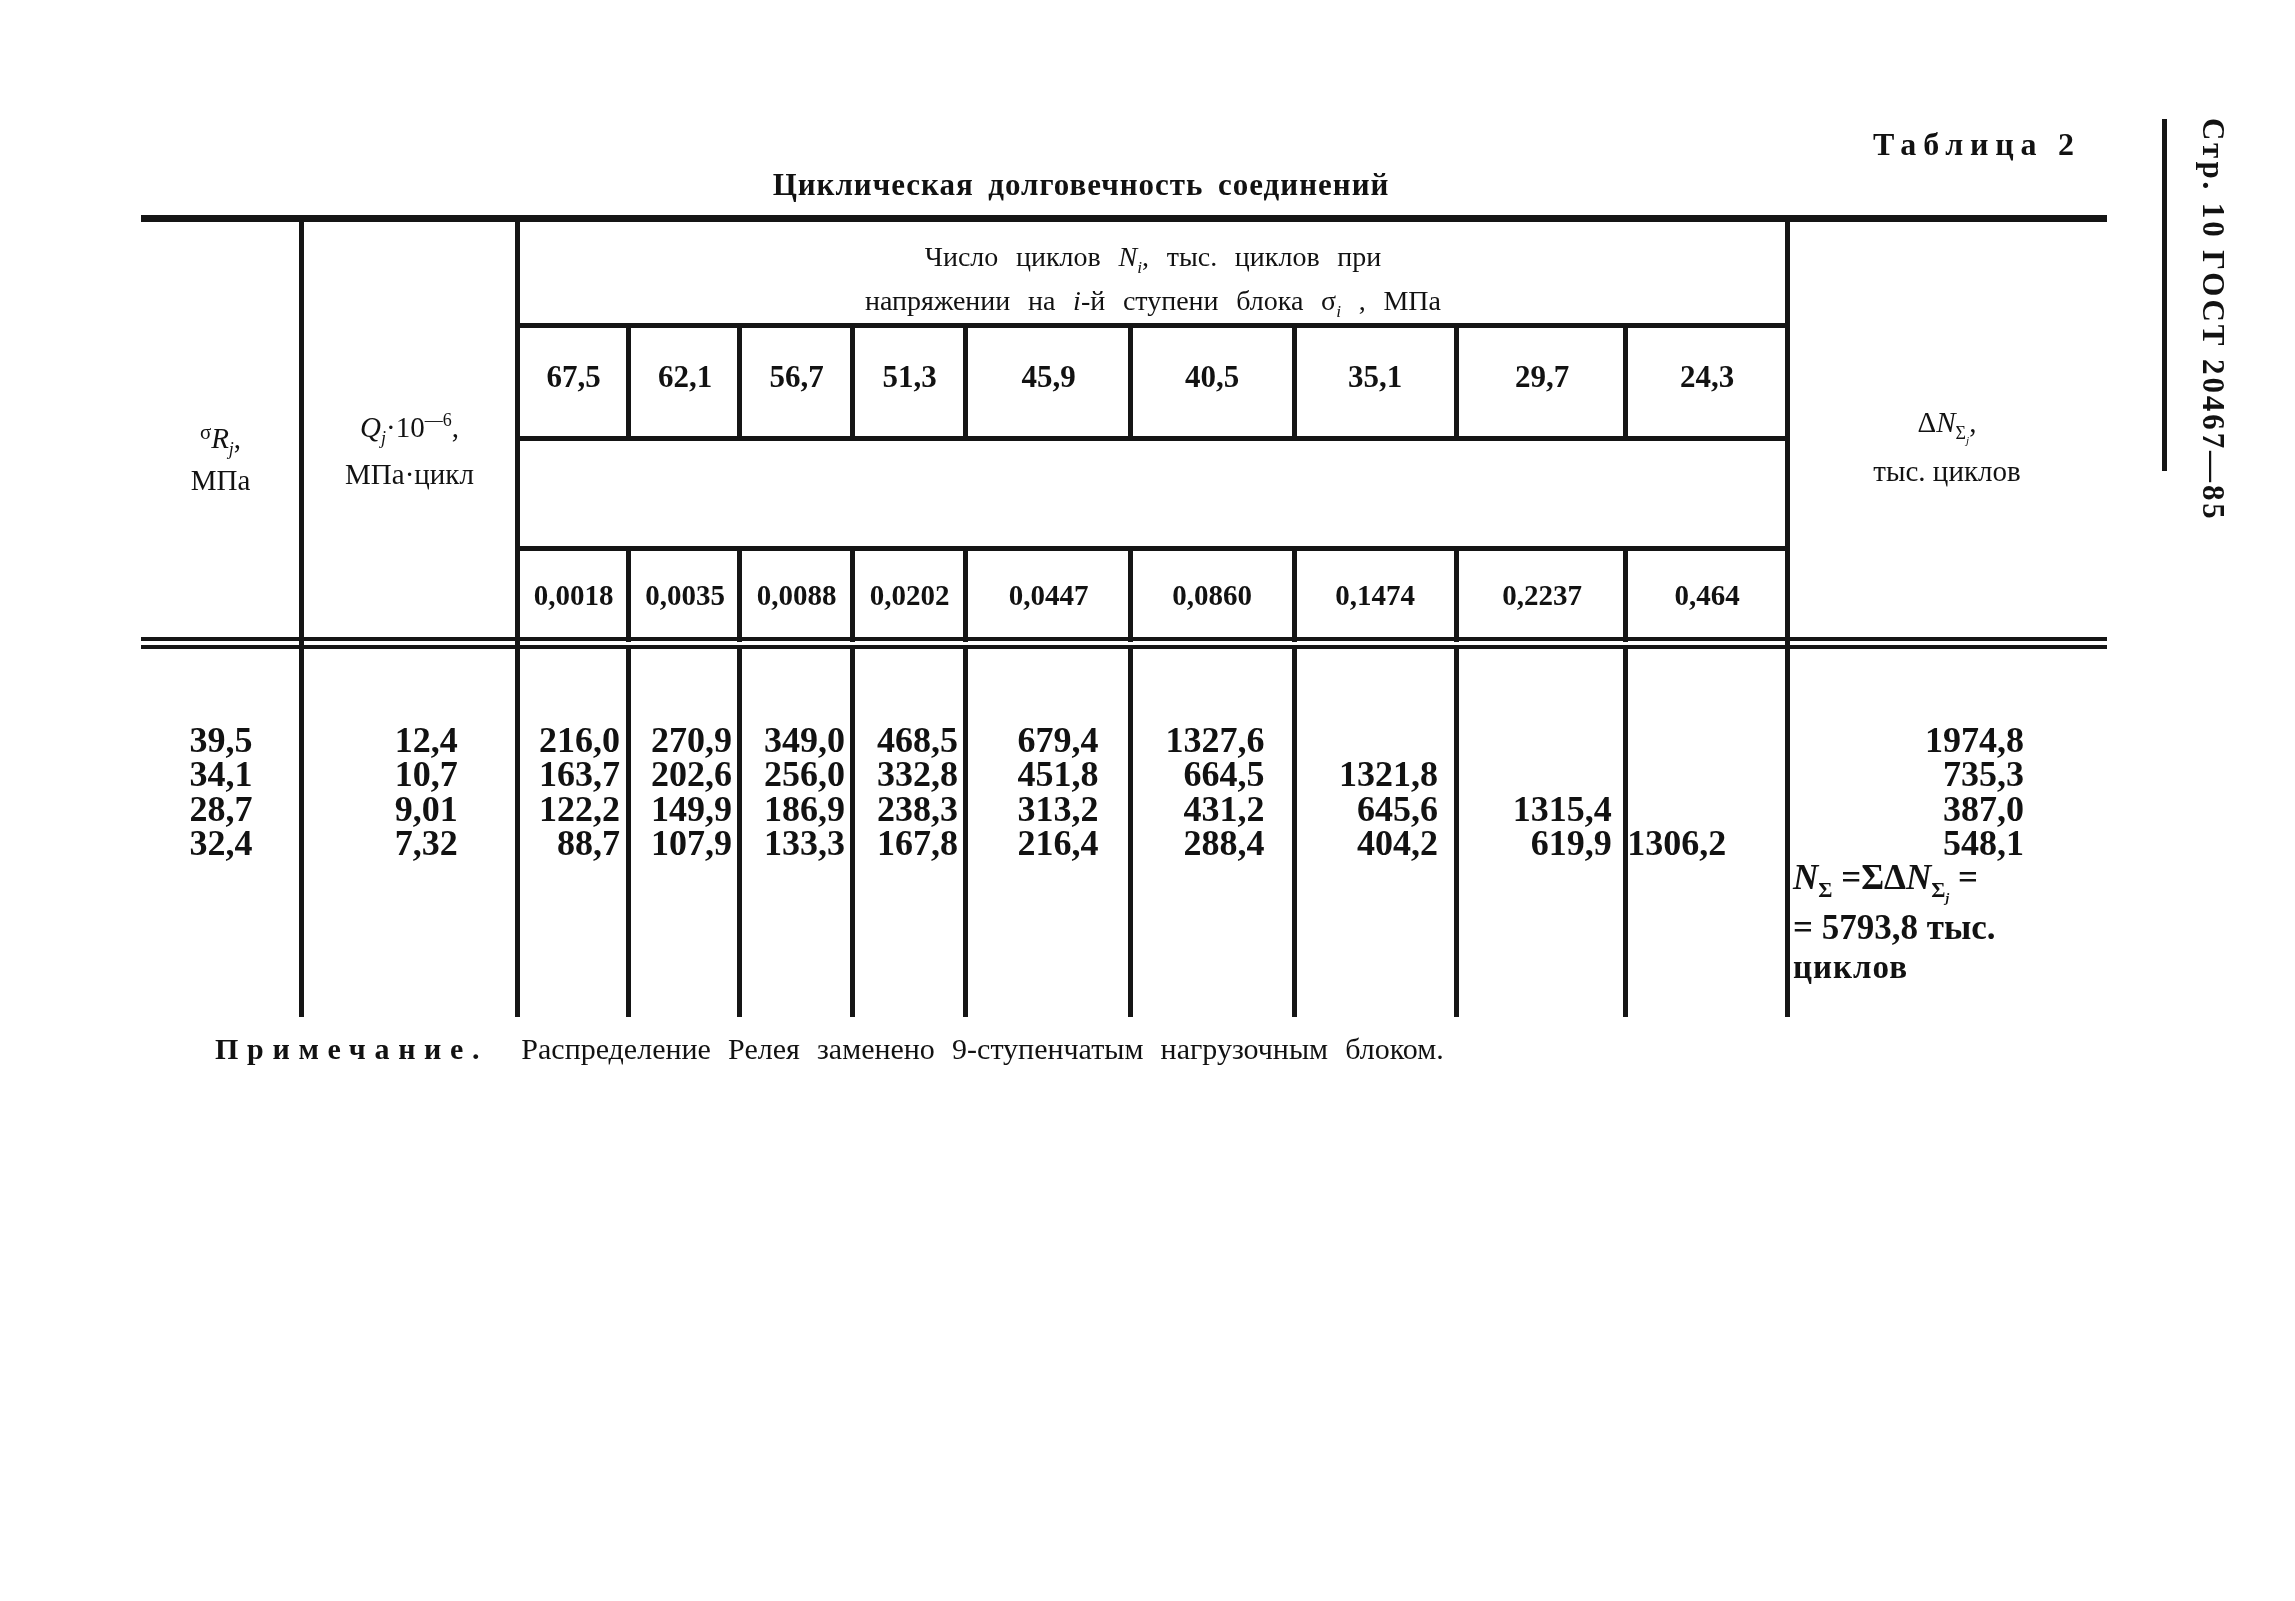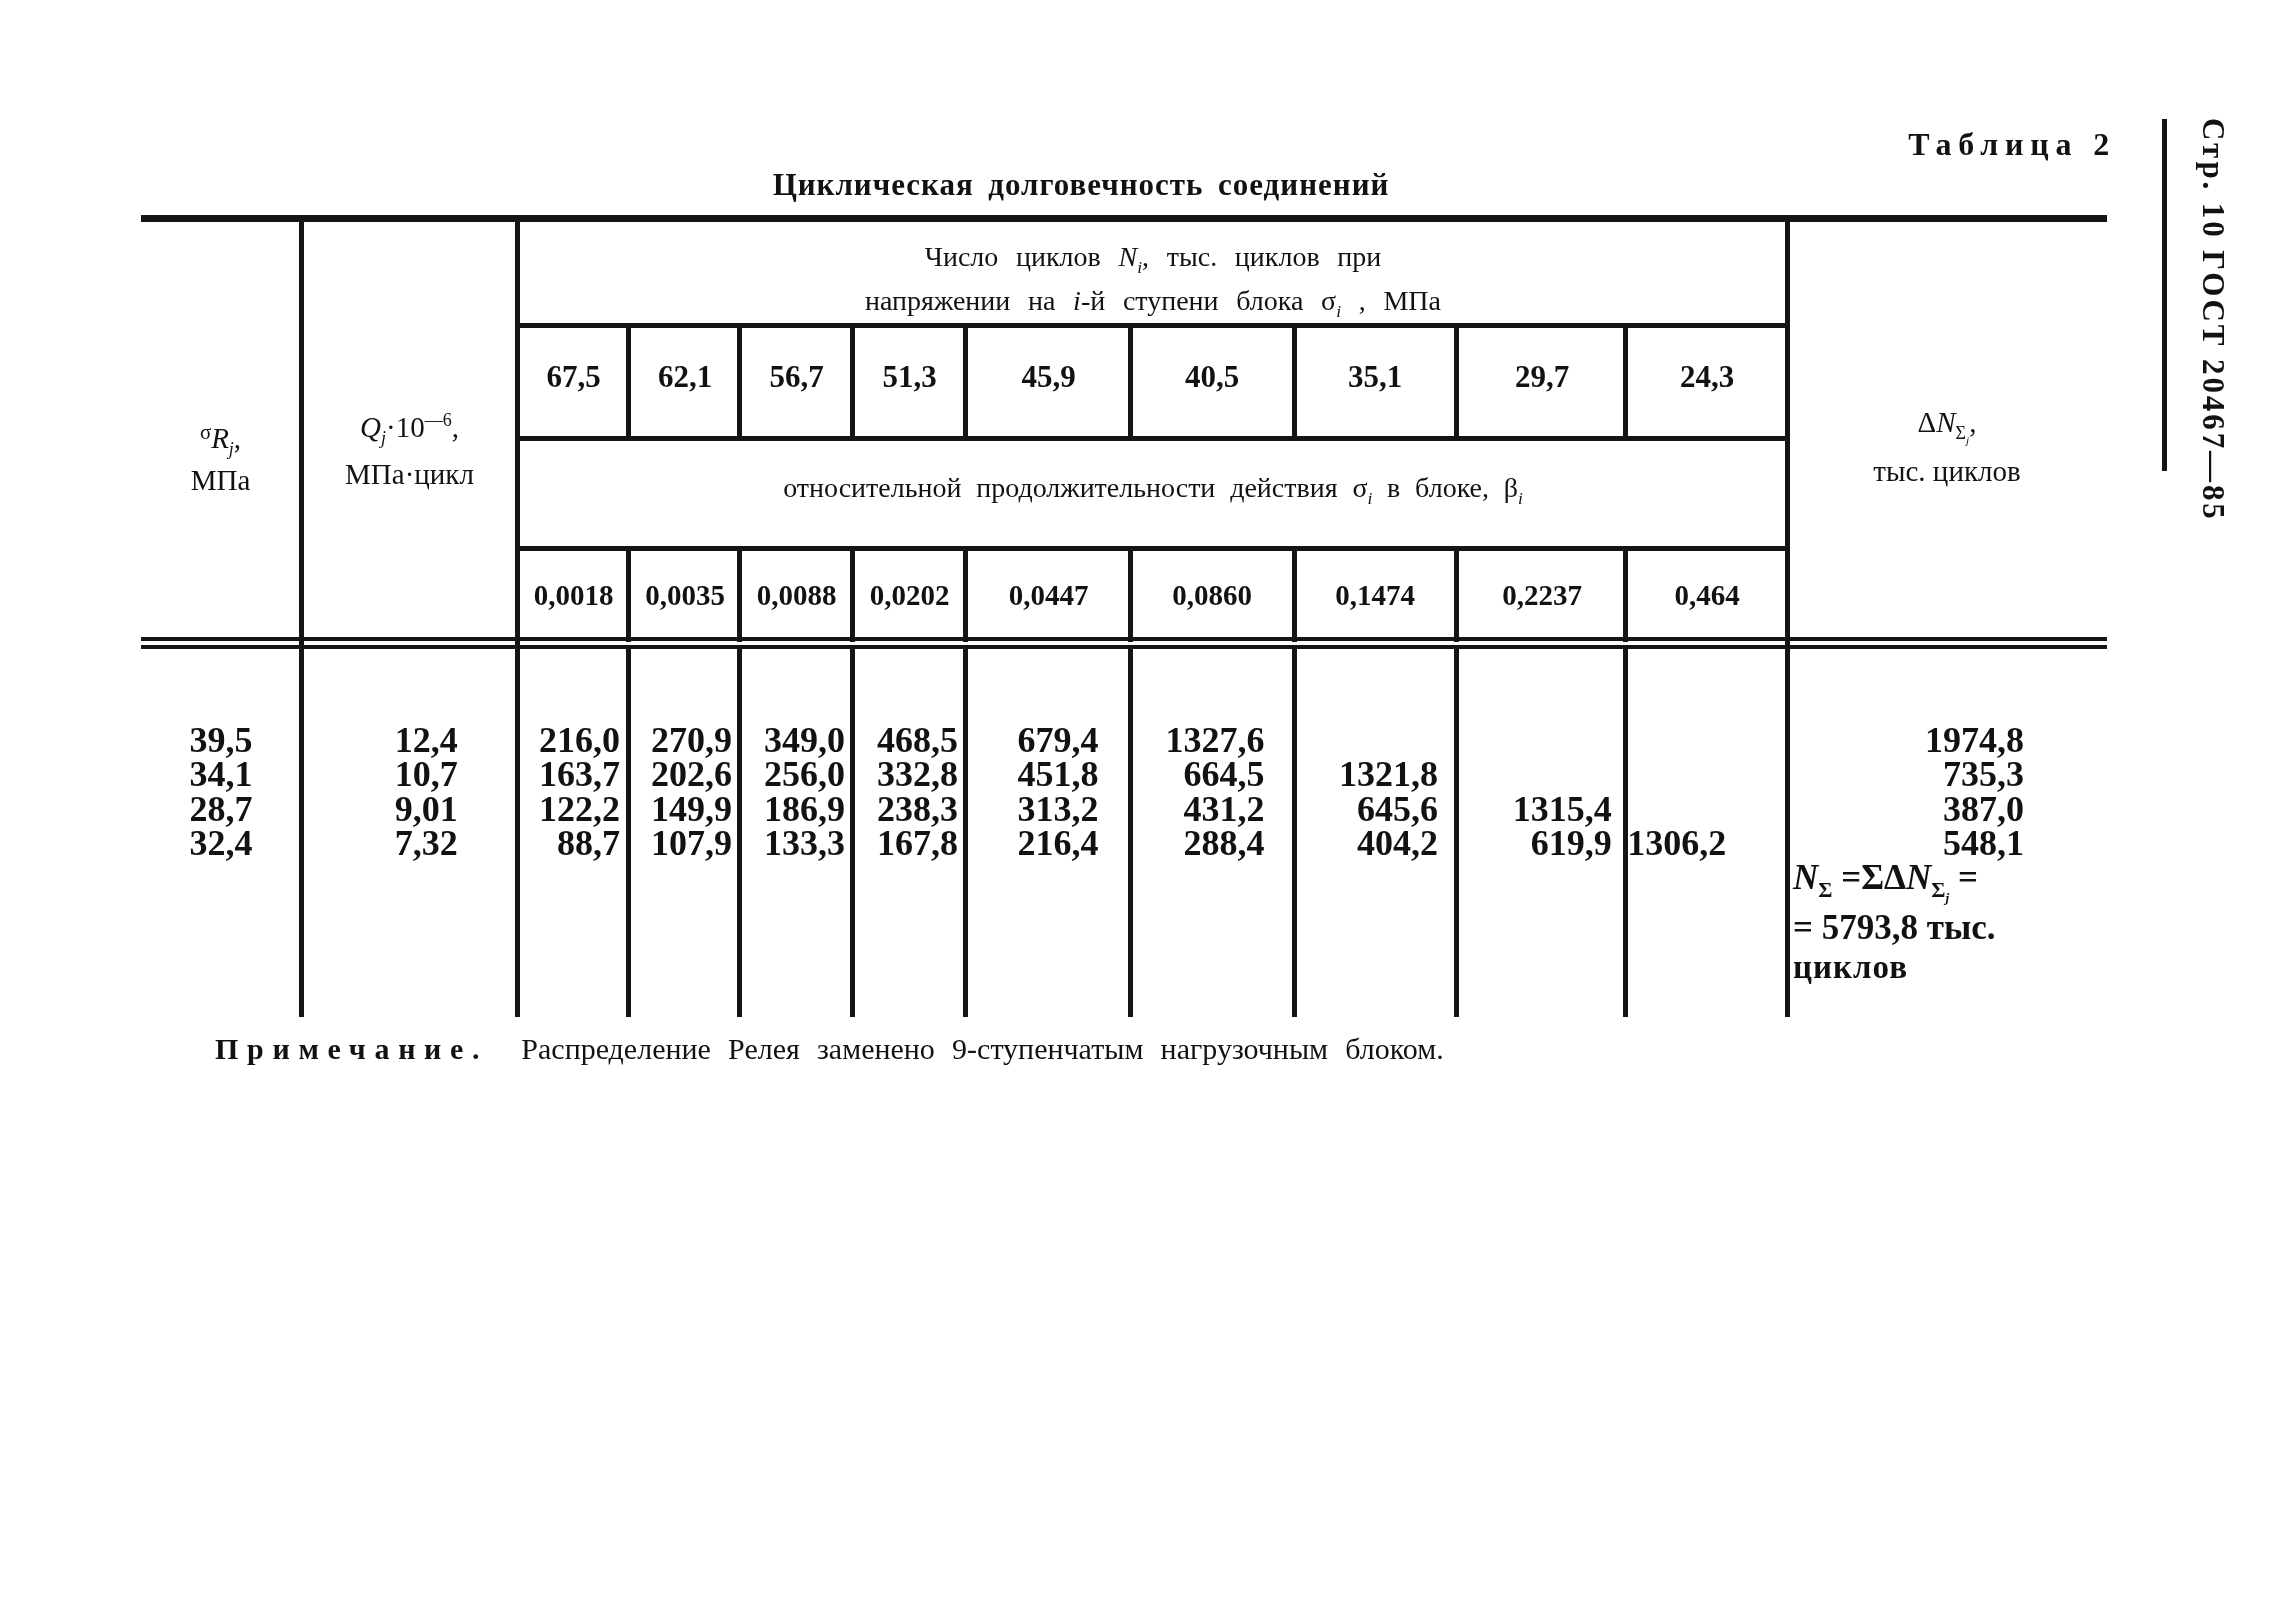--- a/index.html
+++ b/index.html
@@ -5,21 +5,21 @@
   html,body{margin:0;padding:0;background:#e8e8e8;}
   .page{
     position:relative;
     width:2296px;height:1601px;
     background:#ffffff;
     font-family:"Liberation Serif","DejaVu Serif",serif;
     color:#121212;
     overflow:hidden;
   }
   .ln{position:absolute;background:#151515;}
-  .txt{position:absolute;white-space:nowrap;text-align:right;}
+  .txt{position:absolute;white-space:nowrap;}
   .doc-title{
     left:518px;top:167px;width:1126px;
     text-align:center;font-size:31px;font-weight:700;letter-spacing:1px;word-spacing:5.8px;
   }
   .tbl-label{
     left:1873px;top:126px;width:243px;
     font-size:32px;font-weight:700;letter-spacing:6.8px;
   }
   .side-label{
     position:absolute;left:2195px;top:118px;height:349px;
@@ -119,21 +119,20 @@
   <div class="hdr q-hdr">
     <div><i>Q</i><sub><i>j</i></sub><span>·10</span><sup>—6</sup><span>,</span></div>
     <div>МПа·цикл</div>
   </div>
 
   <div class="hdr cycles-hdr">
     <div><span>Число циклов </span><i>N</i><sub><i>i</i></sub><span>,   тыс. циклов при</span></div>
     <div><span>напряжении на </span><i>i</i><span>-й ступени блока   </span><span>σ</span><sub><i>i</i></sub><span> , МПа</span></div>
   </div>
 
-  <div class="hdr beta-hdr"><span>относительной продолжительности действия  </span><span>σ</span><sub><i>i</i></sub><span>  в блоке, </span><span>β</span><sub><i>i</i></sub></div>
 
   <div class="hdr dn-hdr">
     <div><span>Δ</span><i>N</i><sub><span>Σ</span><sub><i>j</i></sub></sub><span>,</span></div>
     <div>тыс. циклов</div>
   </div>
 
   <div class="cell stress-cell" style="left:518px;width:111px;">67,5</div>
   <div class="cell stress-cell" style="left:629px;width:112px;">62,1</div>
   <div class="cell stress-cell" style="left:740px;width:113px;">56,7</div>
   <div class="cell stress-cell" style="left:853px;width:113px;">51,3</div>

